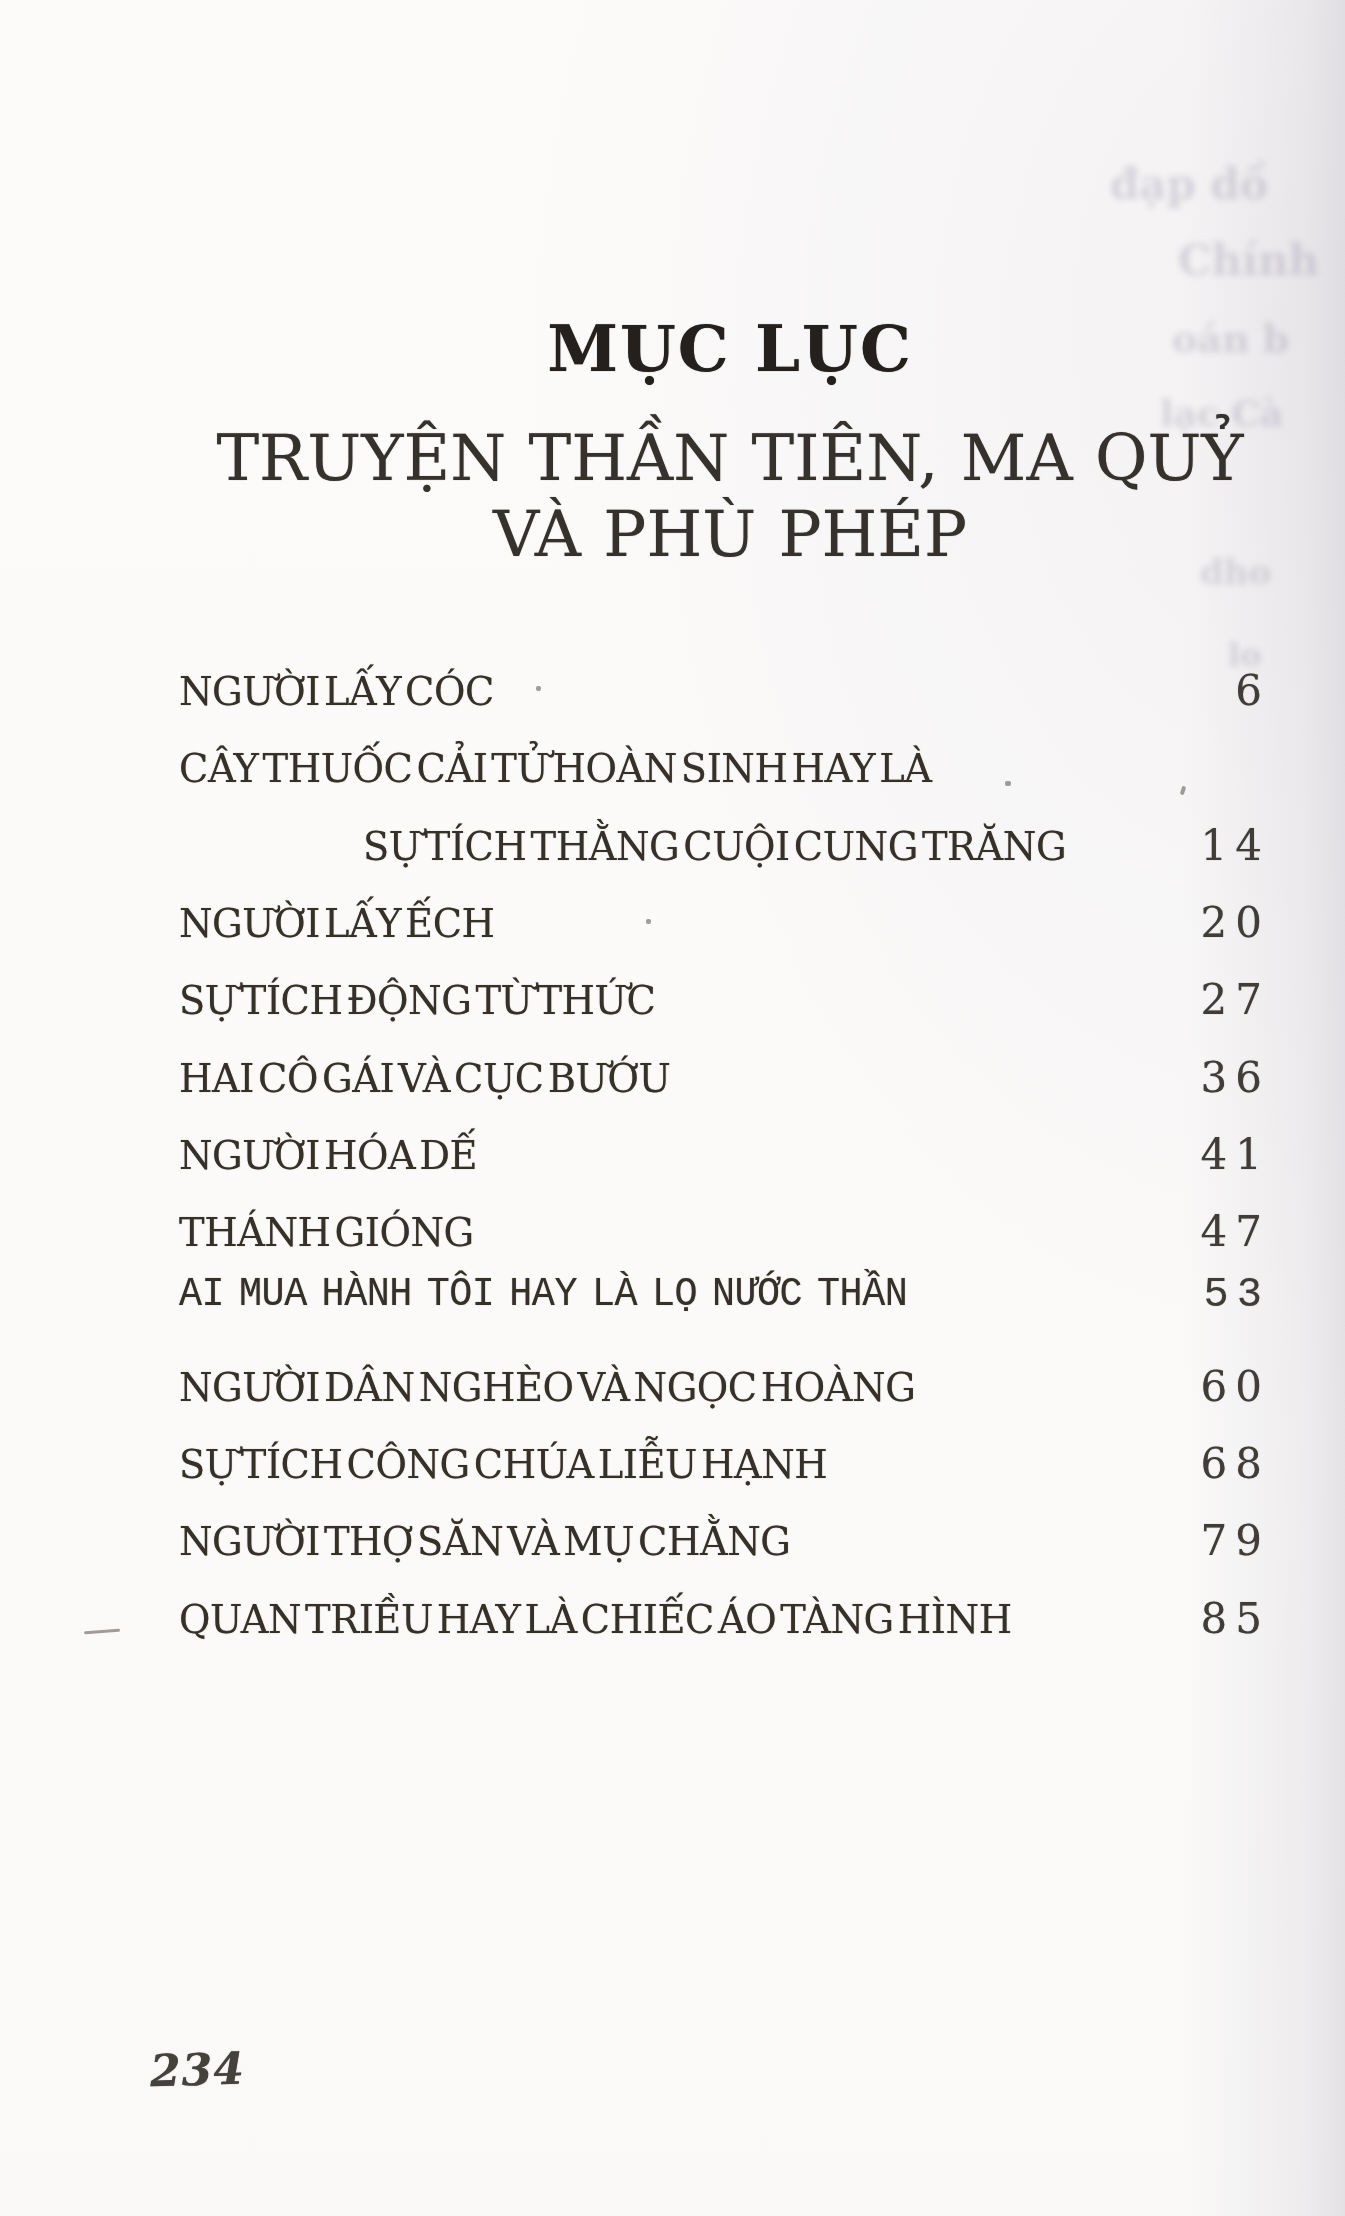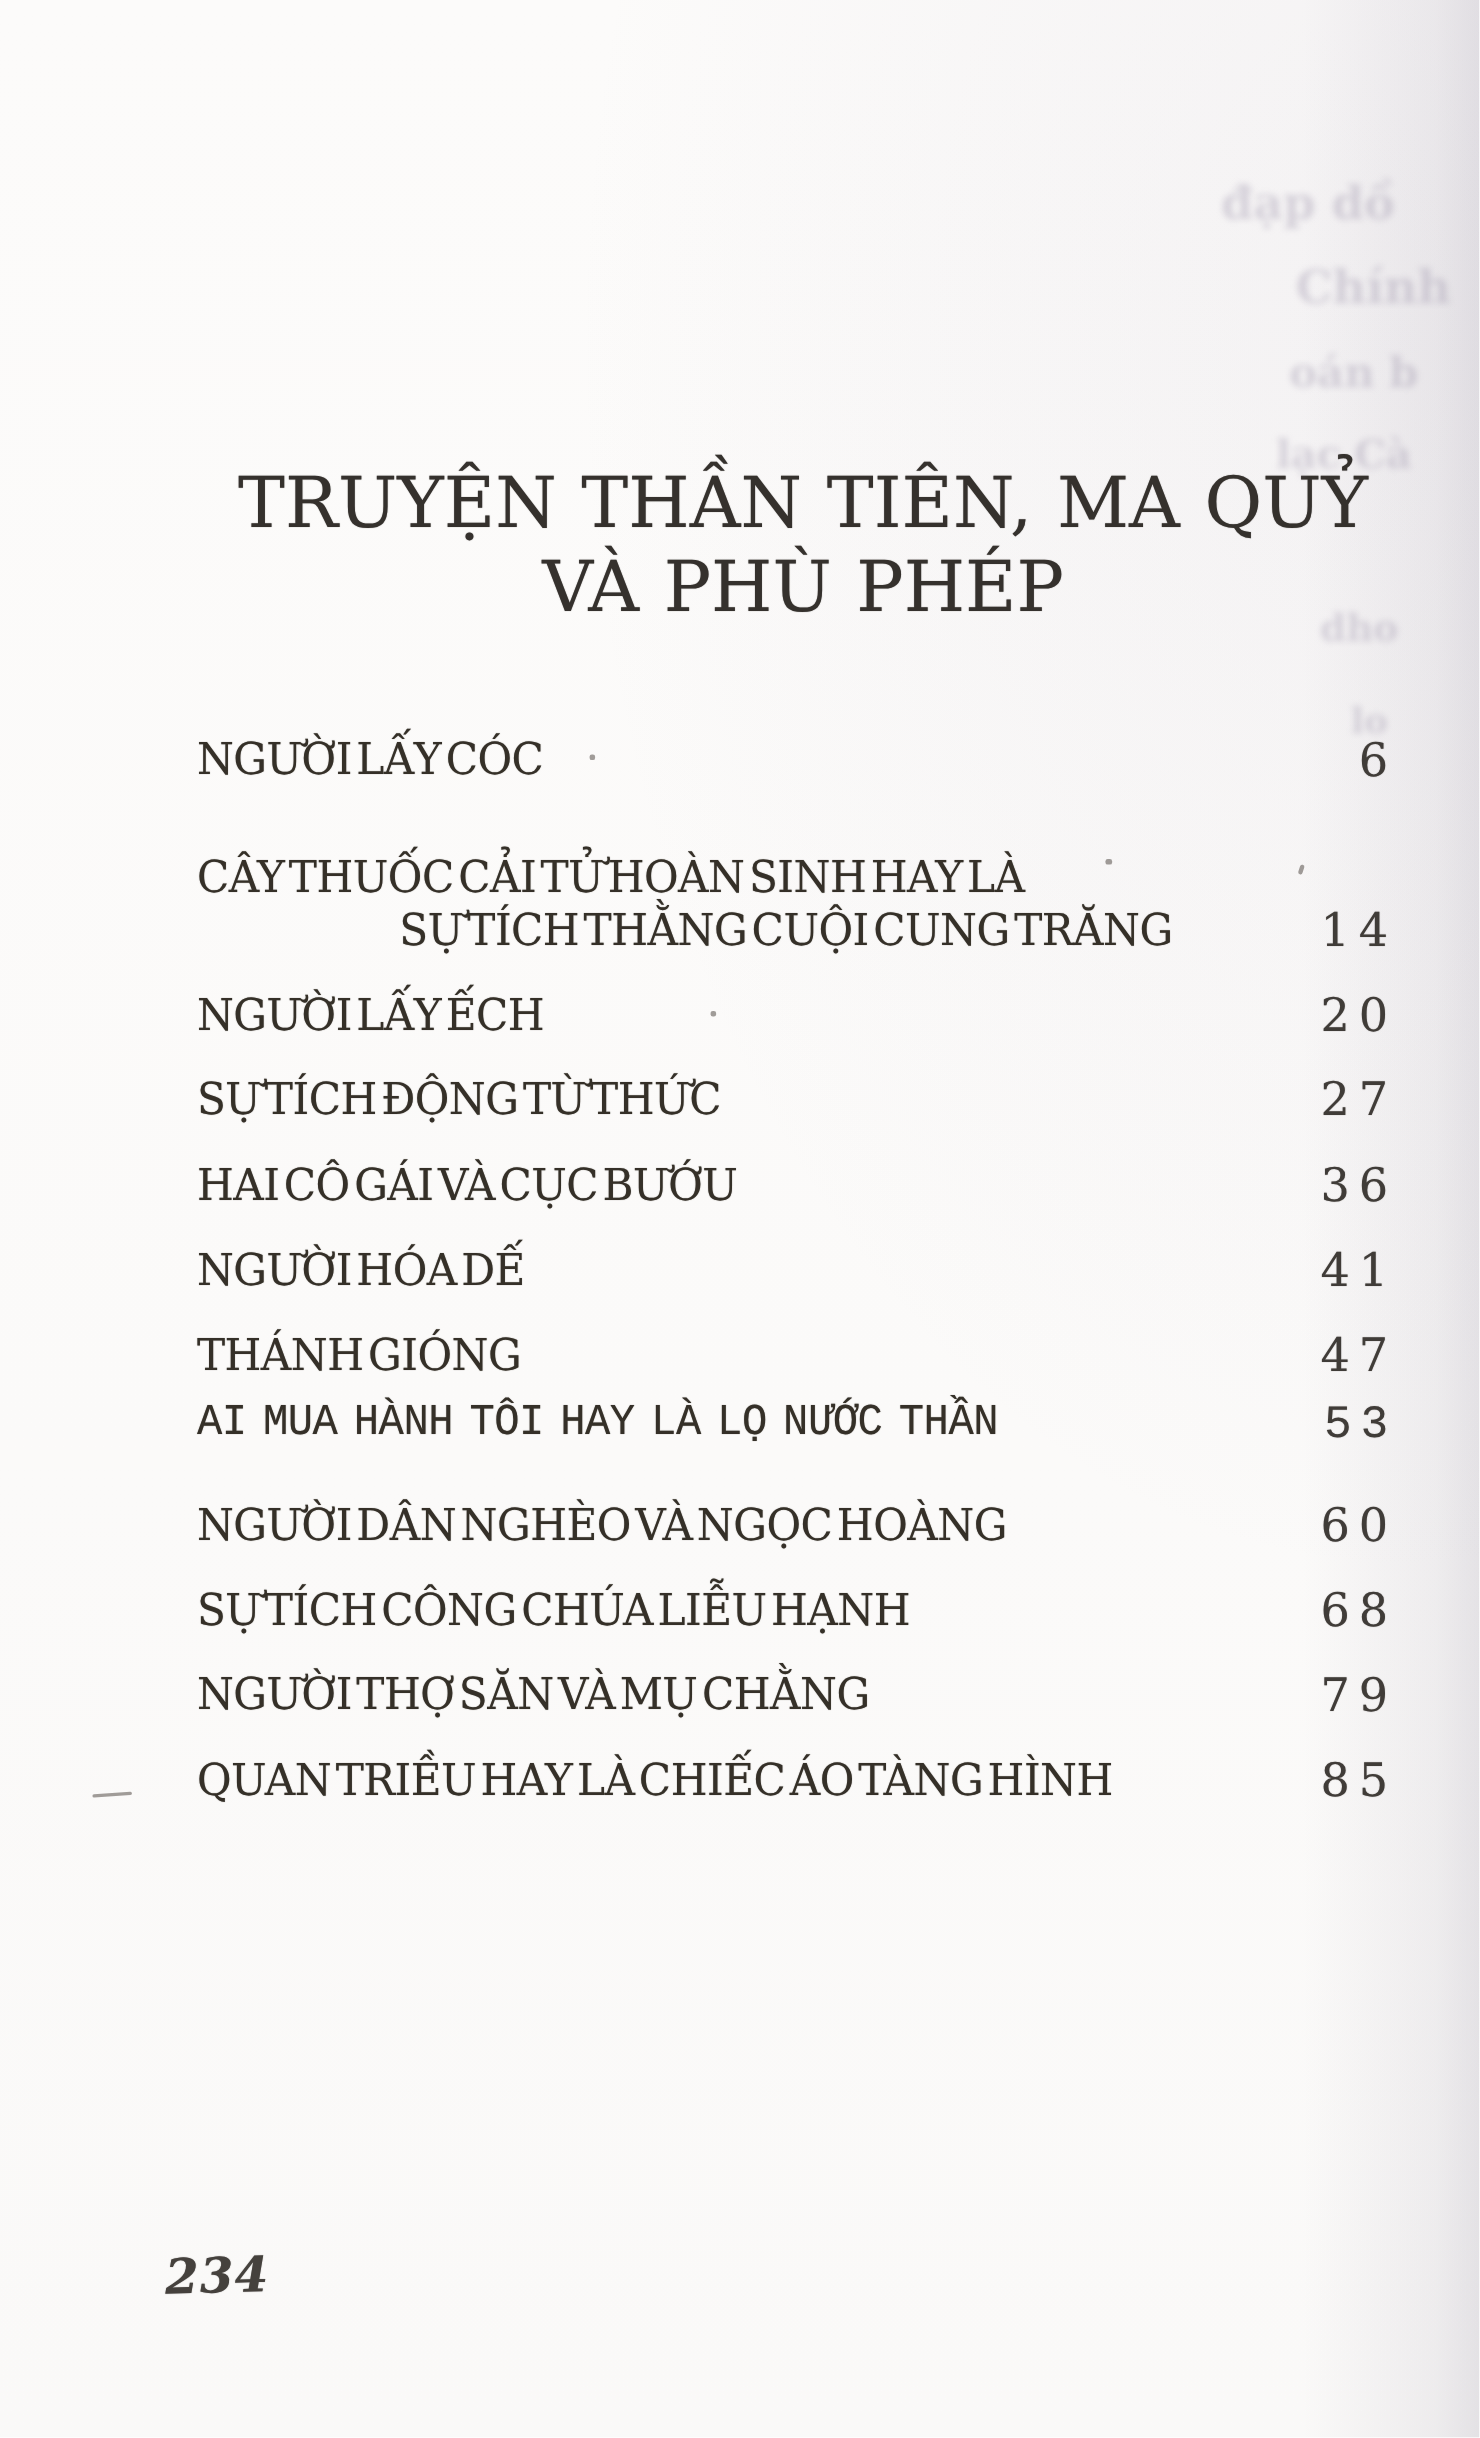--- a/index.html
+++ b/index.html
@@ -85,32 +85,33 @@
     color:#45413d;
     transform:rotate(-1.5deg);
     text-shadow:0 0 1px rgba(69,65,61,0.6);
   }
 </style>
 </head>
 <body>
 
 <div class="page">
 
+  <h1 class="doc-title">MỤC LỤC</h1>
 
   <div class="section-heading">
     <div>TRUYỆN THẦN TIÊN, MA QUỶ</div>
     <div>VÀ PHÙ PHÉP</div>
   </div>
 
   <div class="toc" id="toc-list">
       <div class="toc-row" style="top: 668px;">
         <span class="toc-title" style="left: 158px;">NGƯỜI LẤY CÓC</span>
         <span class="toc-page">6</span>
       </div>
-      <div class="toc-row" style="top: 775px;">
+      <div class="toc-row" style="top: 745px;">
         <span class="toc-title" style="left: 158px;">CÂY THUỐC CẢI TỬ HOÀN SINH HAY LÀ</span>
       </div>
       <div class="toc-row" style="top: 823px;">
         <span class="toc-title" style="left: 342px;">SỰ TÍCH THẰNG CUỘI CUNG TRĂNG</span>
         <span class="toc-page">14</span>
       </div>
       <div class="toc-row" style="top: 900px;">
         <span class="toc-title" style="left: 158px;">NGƯỜI LẤY ẾCH</span>
         <span class="toc-page">20</span>
       </div>

